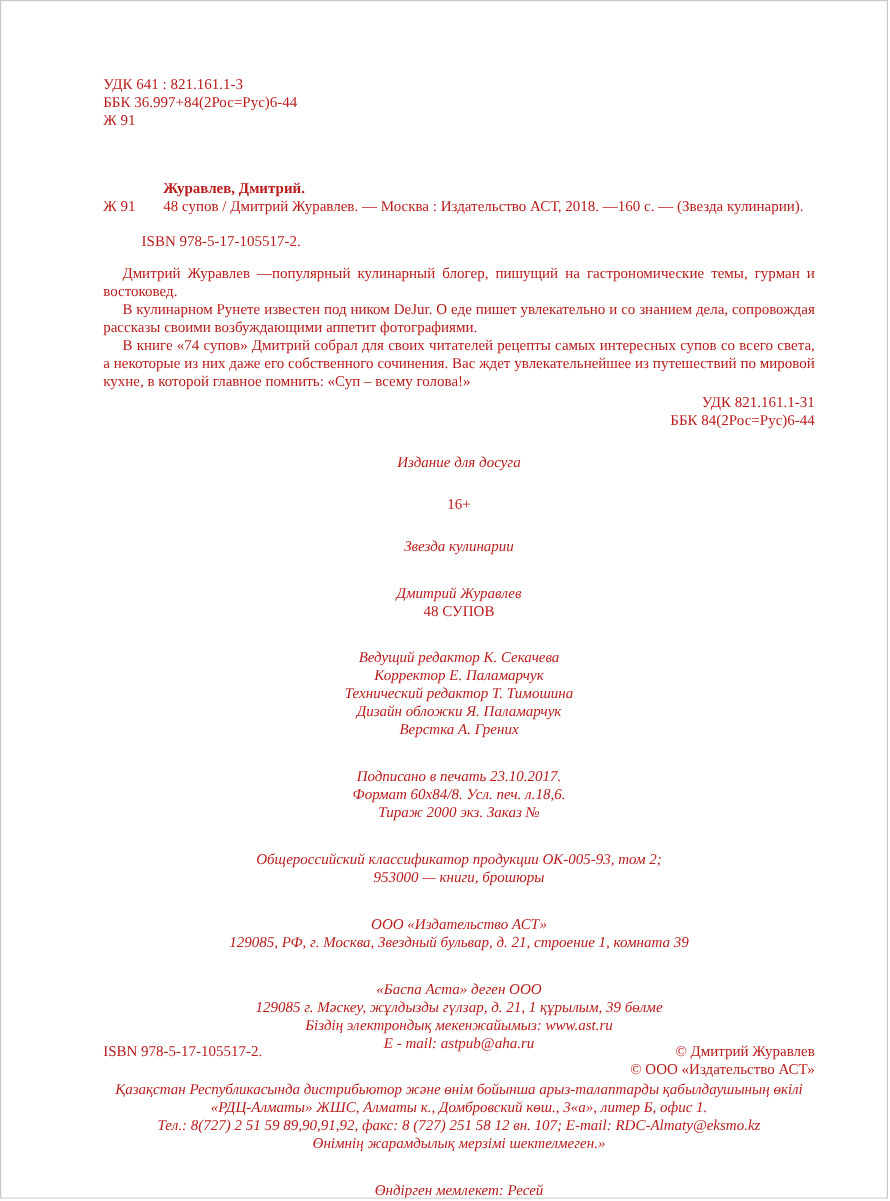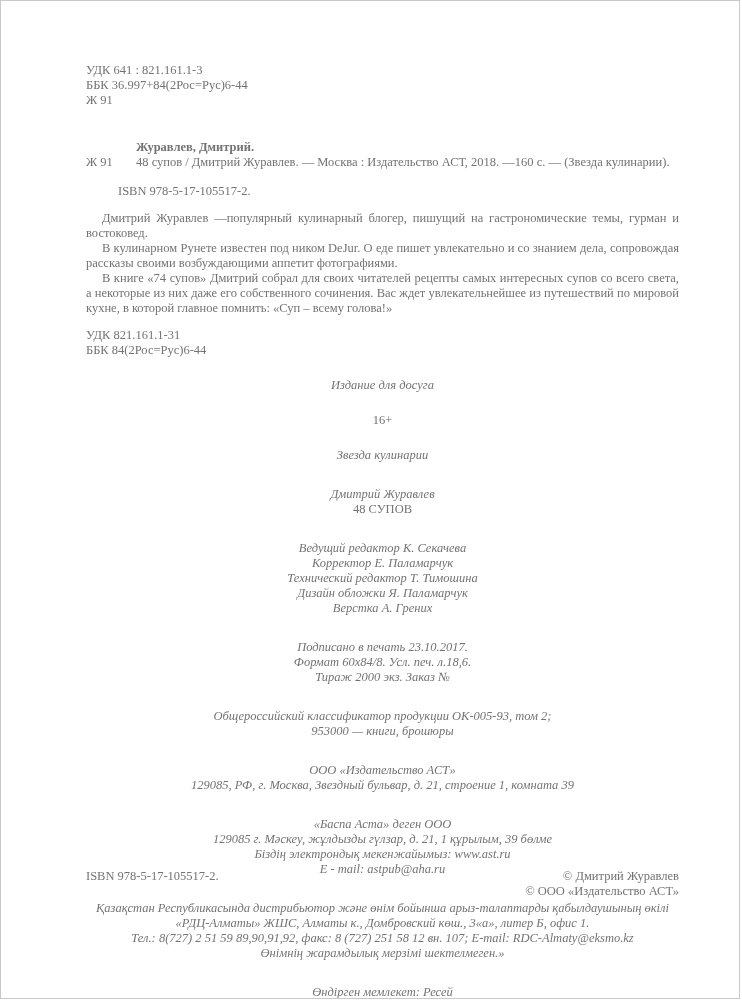--- a/index.html
+++ b/index.html
@@ -9,32 +9,32 @@
   }
   .page {
     position: relative;
     width: 740px;
     height: 999px;
     border: 1px solid #c9c9c9;
     background: #ffffff;
     font-family: "Liberation Serif", "DejaVu Serif", serif;
     font-size: 12.5px;
     line-height: 1.2;
-    color: #737373;
+    color: #b91c1c;
     box-sizing: border-box;
     overflow: hidden;
   }
   .content {
     position: absolute;
     top: 62px;
     left: 85px;
     right: 60px;
   }
   .top-codes div { white-space: nowrap; }
-  .catalog { margin-top: 32px; }
+  .catalog { margin-top: 42px; }
   .catalog-author {
     font-weight: bold;
     margin-left: 50px;
   }
   .catalog-body {
     position: relative;
     padding-left: 50px;
     text-align: justify;
   }
   .catalog-zh {
@@ -46,22 +46,22 @@
     margin-top: 14px;
     margin-left: 32px;
   }
   .annotation { margin-top: 12px; }
   .annotation p {
     margin: 0;
     text-indent: 16px;
     text-align: justify;
   }
   .codes-right {
-    text-align: left;
-    margin-top: 12px;
+    text-align: right;
+    margin-top: 2px;
   }
   .center-block { text-align: center; }
   .mt-lg { margin-top: 20px; }
   .mt-md { margin-top: 24px; font-style: italic; }
   .italic { font-style: italic; }
   .footer {
     position: absolute;
     top: 868px;
     left: 85px;
     right: 60px;

